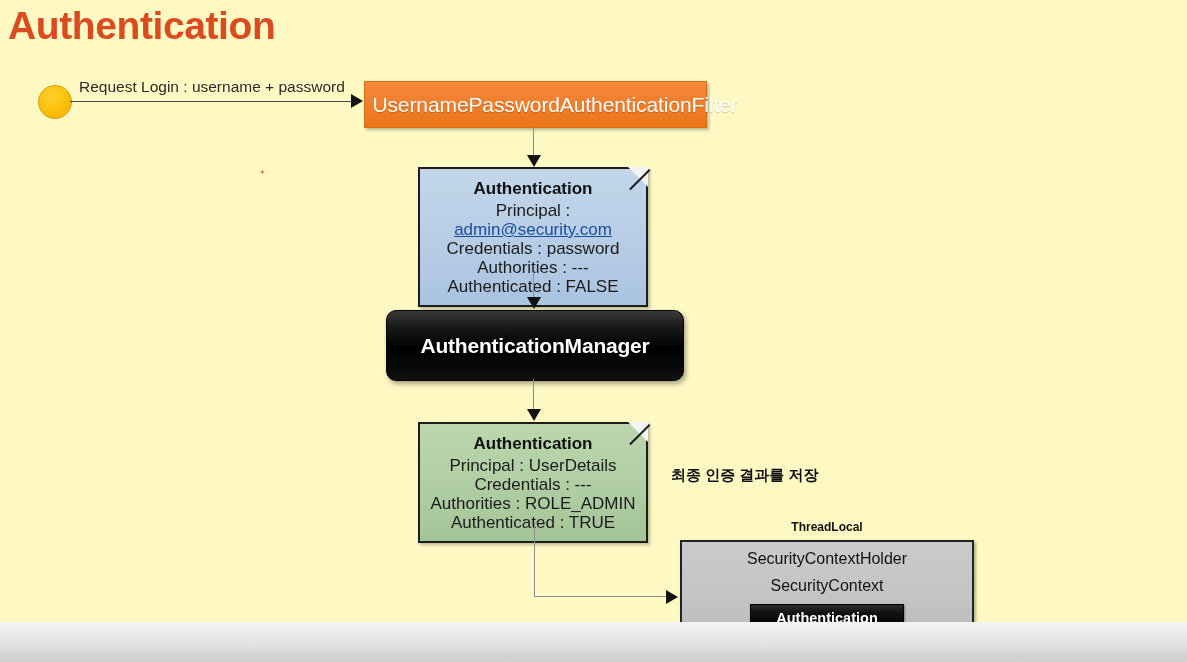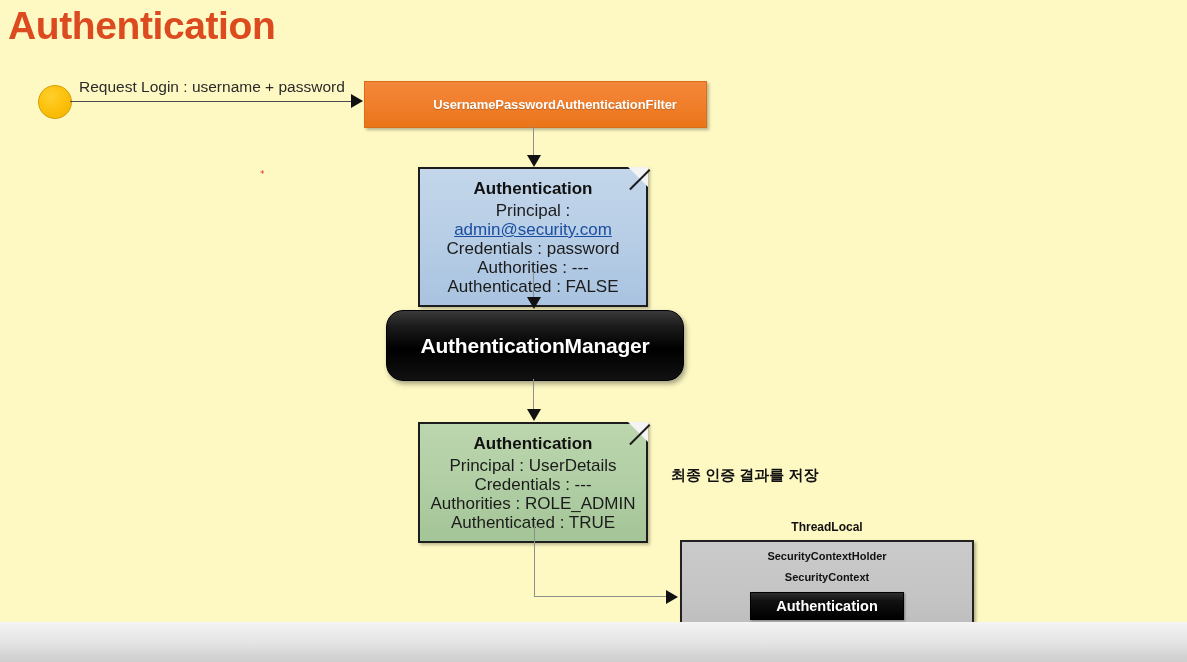--- a/index.html
+++ b/index.html
@@ -94,22 +94,22 @@
     height: 45px;
     background: linear-gradient(to bottom, #f4873a 0%, #f07f2c 48%, #ea7519 100%);
     border: 1px solid #d96d18;
     box-shadow: 2px 2px 3px rgba(0,0,0,0.28);
     display: flex;
     align-items: center;
     justify-content: center;
   }
   .filter-box .label {
     color: #ffffff;
-    font-size: 13px;
-    font-weight: bold;
+    font-size: 21px;
+    font-weight: normal;
     letter-spacing: -0.1px;
     text-shadow: 0 1px 1px rgba(0,0,0,0.22);
     margin-left: 39px;
   }
 
   
   .note {
     position: absolute;
     width: 230px;
     box-sizing: border-box;
@@ -164,21 +164,21 @@
     background: linear-gradient(to bottom, #bcd6ae 0%, #b2cfa5 45%, #a4c598 100%);
   }
 
   
   .manager-box {
     position: absolute;
     left: 386px;
     top: 310px;
     width: 296px;
     height: 69px;
-    border-radius: 17px;
+    border-radius: 10px;
     background: linear-gradient(to bottom, #3a3a3a 0%, #1b1b1b 22%, #000000 55%, #111111 100%);
     border: 1px solid #000;
     box-shadow: 2px 3px 5px rgba(0,0,0,0.35);
     display: flex;
     align-items: center;
     justify-content: center;
   }
   .manager-box .label {
     color: #ffffff;
     font-size: 21px;
@@ -204,22 +204,22 @@
     width: 294px;
     height: 112px;
     box-sizing: border-box;
     background: linear-gradient(to bottom, #cacaca 0%, #c4c4c4 50%, #b9b9b9 100%);
     border: 2px solid #222;
     box-shadow: 2px 2px 3px rgba(0,0,0,0.3);
     text-align: center;
     padding-top: 8px;
   }
   .ctx-box .ctx-line {
-    font-size: 11px;
-    font-weight: bold;
+    font-size: 16px;
+    font-weight: normal;
     color: #111;
     margin-bottom: 9px;
   }
   .auth-chip {
     display: inline-block;
     width: 152px;
     height: 26px;
     line-height: 26px;
     background: linear-gradient(to bottom, #2e2e2e 0%, #111111 30%, #000000 100%);
     color: #fff;

